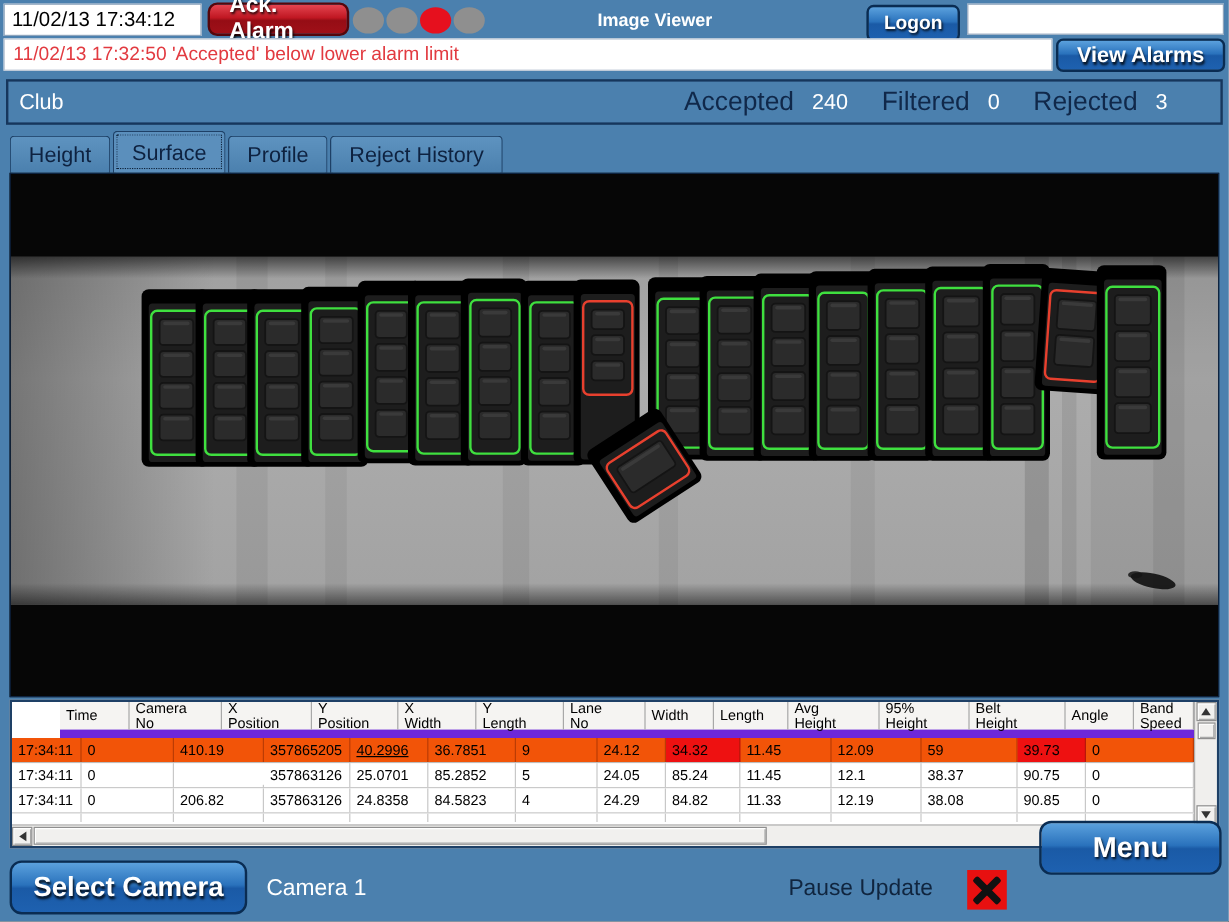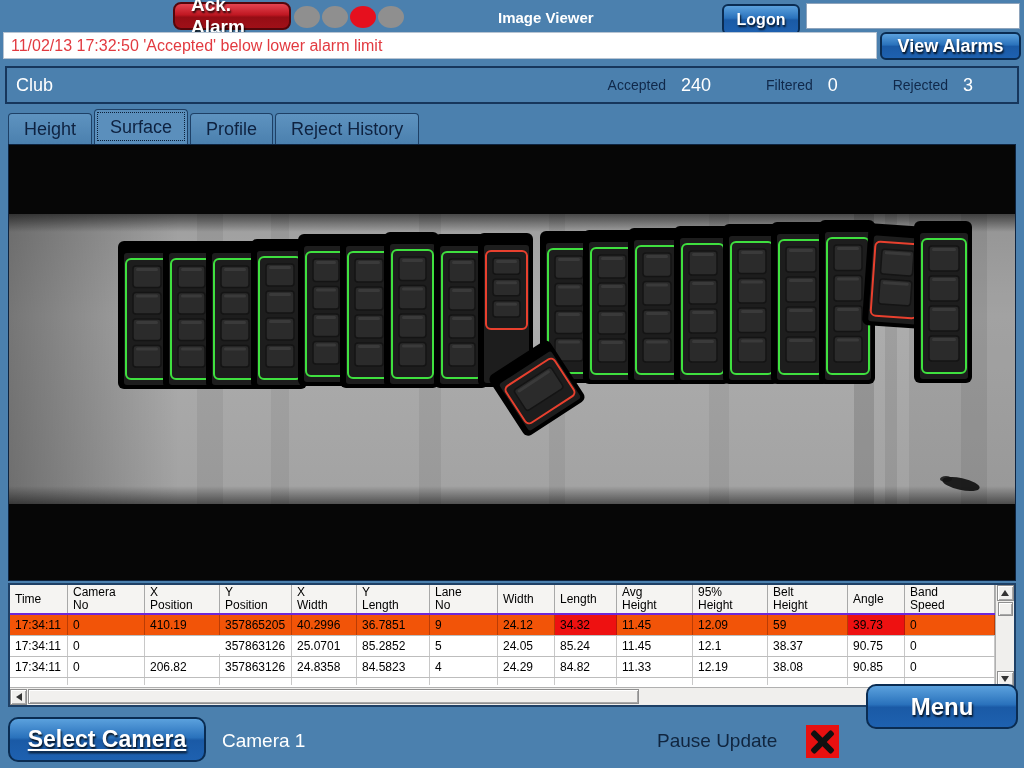--- a/index.html
+++ b/index.html
@@ -29,41 +29,41 @@
                    border:1px solid #b8c4d2; display:flex; align-items:center; }
   .alarm-msg-box span { color:#e23a40; font-size:16px; padding-left:7px; }
   .view-alarms { position:absolute; left:880px; top:32px; width:141px; height:28px; font-size:18px; border-radius:6px; }
 
   
   .product-panel { position:absolute; left:5px; top:66px; width:1014px; height:38px;
                    border:2px solid #16365c; display:flex; align-items:center; }
   .product-name { color:#fff; font-size:18px; margin-left:9px; }
   .counters { margin-left:auto; display:flex; align-items:center; padding-right:44px; }
   .counter { margin-left:28px; display:flex; align-items:center; }
-  .clabel { color:#10284a; font-size:14px;margin-left:27px; }
+  .clabel { color:#10284a; font-size:22px; }
   .cvalue { color:#fff; font-size:18px; margin-left:15px; }
 
   
   .tabs { position:absolute; left:8px; top:109px; height:35px; display:flex; align-items:flex-end; }
   .tab { height:31px; border:1px solid #1e4066; border-bottom:none; border-radius:4px 4px 0 0;
          background:linear-gradient(180deg,#5e93c0, #4b80ae); color:#0e2240; font-size:18px;
          display:flex; align-items:center; padding:0 15px; cursor:pointer; margin-right:2px; }
   .tab.selected { height:35px; background:#5b8fbc; outline:1px dotted #0c2038; outline-offset:-4px; }
 
   
   .image-panel { position:absolute; left:8px; top:144px; width:1008px; height:437px;
                  background:#000; border:1px solid #0e2440; }
   .image-panel svg { width:100%; height:100%; display:block; }
 
   
   .table-panel { position:absolute; left:8px; top:583px; width:1008px; height:124px;
                  border:2px solid #1e4066; background:#f2f1ef; display:flex; flex-direction:column; }
   .tbl-wrap { display:flex; flex:1; overflow:hidden; }
   .tbl { width:985px; display:flex; flex-direction:column; background:#fff; }
-  .thr { display:flex; height:30px; background:#f5f4f2; border-bottom:2px solid #6d28d9; }
+  .thr { display:flex; height:30px; background:#f5f4f2; border-bottom:7px solid #6d28d9;margin-left:40px; }
   .thc { display:flex; flex-direction:column; justify-content:center; padding-left:5px;
          font-size:12px; line-height:13px; color:#000; border-right:1px solid #a8a8a8; }
   .tr { display:flex; height:21px; background:#fff; border-bottom:1px solid #bdbdbd; }
   .tdc { font-size:12px; line-height:20px; color:#000; padding-left:5px; border-right:1px solid #c8c8c8; overflow:hidden; white-space:nowrap; }
   .tr.hl { background:#f25408; }
   .tr.hl .tdc { border-right-color:rgba(120,30,0,.45); }
   .tdc.alarm { background:#ee1111; }
   .stubrow { display:flex; height:7px; background:#fff; }
   .stubrow .tdc { height:7px; }
 
@@ -80,34 +80,35 @@
   .sb-thumb.h { width:62%; height:15px; margin-left:1px; }
   .sb-track { flex:1; background:#f6f5f3; }
   .tri { width:0; height:0; }
   .tri.up    { border-left:4px solid transparent; border-right:4px solid transparent; border-bottom:6px solid #333; }
   .tri.down  { border-left:4px solid transparent; border-right:4px solid transparent; border-top:6px solid #333; }
   .tri.left  { border-top:4px solid transparent; border-bottom:4px solid transparent; border-right:6px solid #333; }
   .tri.right { border-top:4px solid transparent; border-bottom:4px solid transparent; border-left:6px solid #333; }
   .hscroll .sb-btn { height:16px; }
 
   
-  .select-camera { position:absolute; left:8px; top:717px; width:198px; height:45px; font-size:23px; border-radius:10px;text-decoration:underline; }
+  .select-camera { position:absolute; left:8px; top:717px; width:198px; height:45px; font-size:23px; border-radius:10px; }
   .camera-label { position:absolute; left:222px; top:730px; color:#fff; font-size:19px; }
   .pause-label { position:absolute; left:657px; top:730px; color:#10253f; font-size:19px; }
   .pause-x { position:absolute; left:806px; top:725px; width:33px; height:33px; background:#e81010; cursor:pointer; }
   .pause-x .xbar { position:absolute; left:2px; top:14px; width:29px; height:6px; background:#111; border-radius:2px; }
   .pause-x .xbar.a { transform:rotate(45deg); }
   .pause-x .xbar.b { transform:rotate(-45deg); }
   .menu { position:absolute; left:866px; top:684px; width:152px; height:45px; font-size:24px; border-radius:10px; }
 </style>
 </head>
 <body>
 
 <div class="screen">
 
+  <div class="ts-box">11/02/13 17:34:12</div>
   <div class="btn red ack">Ack. Alarm</div>
   <div class="lights" id="lights">
       <div class="light" style="background: rgb(143, 143, 143);"></div>
       <div class="light" style="background: rgb(143, 143, 143);"></div>
       <div class="light" style="background: rgb(230, 16, 30);"></div>
       <div class="light" style="background: rgb(143, 143, 143);"></div>
     </div>
   <div class="app-title">Image Viewer</div>
   <div class="btn blue logon">Logon</div>
   <input class="user-box" value="" style="">
@@ -472,21 +473,21 @@
             <div class="thc" style="width: 78px; flex: 1 1 0%;">
               <div>Band</div>
               <div>Speed</div>
             </div>
           </div>
           <div class="tr hl">
             <div class="tdc" style="width: 58px;">17:34:11</div>
             <div class="tdc" style="width: 77px;">0</div>
             <div class="tdc" style="width: 75px;">410.19</div>
             <div class="tdc" style="width: 72px;">357865205</div>
-            <div class="tdc" style="width: 65px;">40.2996</div>
+            <div class="tdc" style="width: 65px; text-decoration: underline;">40.2996</div>
             <div class="tdc" style="width: 73px;">36.7851</div>
             <div class="tdc" style="width: 68px;">9</div>
             <div class="tdc" style="width: 57px;">24.12</div>
             <div class="tdc alarm" style="width: 62px;">34.32</div>
             <div class="tdc" style="width: 76px;">11.45</div>
             <div class="tdc" style="width: 75px;">12.09</div>
             <div class="tdc" style="width: 80px;">59</div>
             <div class="tdc alarm" style="width: 57px;">39.73</div>
             <div class="tdc" style="width: 78px; flex: 1 1 0%;">0</div>
           </div>

